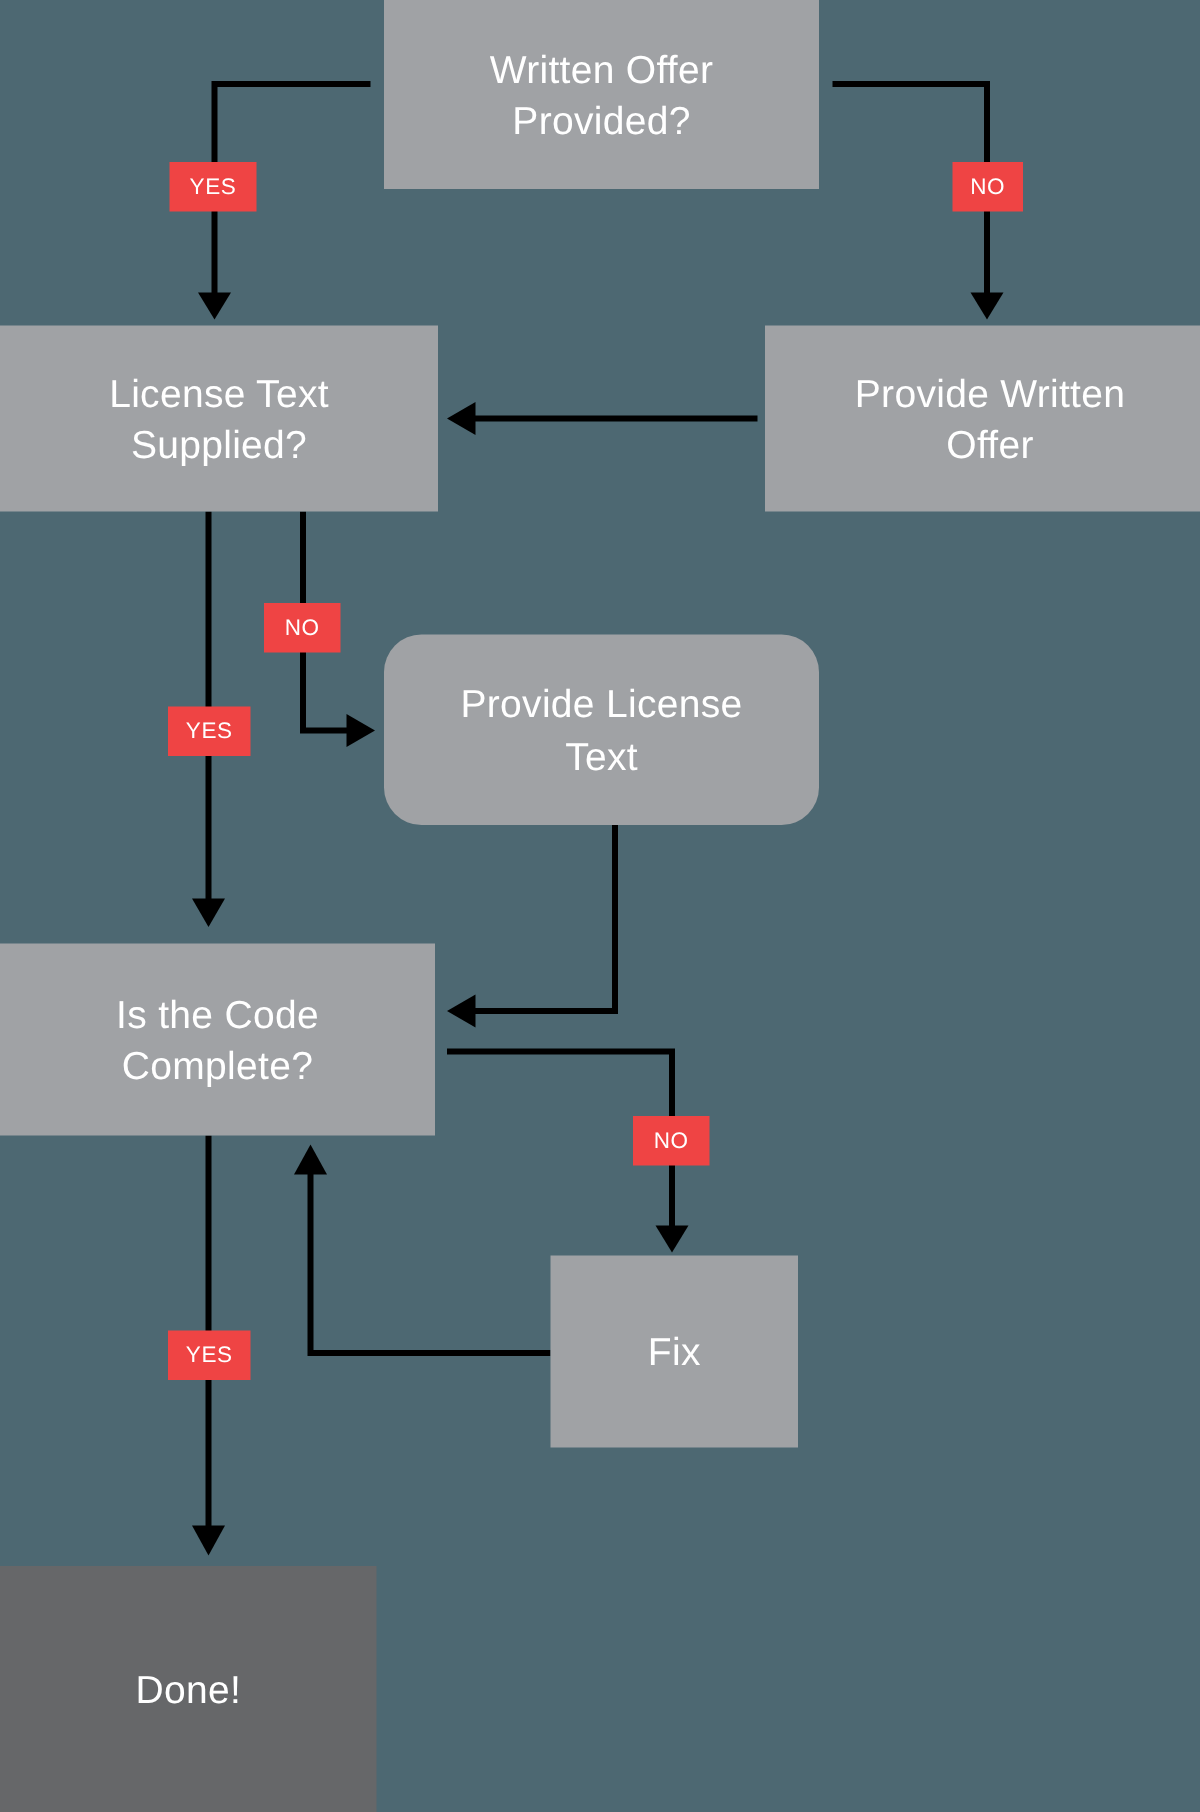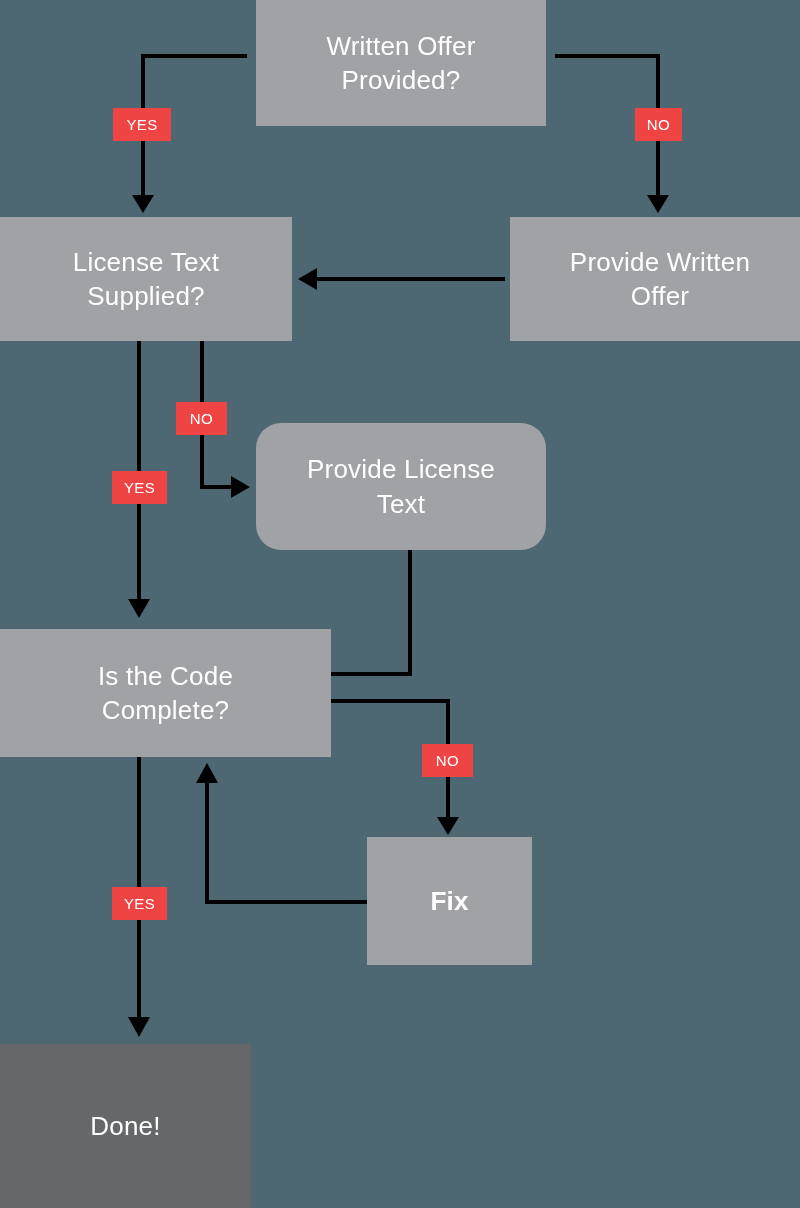--- a/index.html
+++ b/index.html
@@ -150,25 +150,25 @@
   </div>
 
   <div class="node node-process" style="left:510px; top:217px; width:300px; height:124px;">
     <span class="node-label">Provide Written<br>Offer</span>
   </div>
 
   <div class="node node-process" style="left:256px; top:423px; width:290px; height:127px;border-radius:25px;">
     <span class="node-label">Provide License<br>Text</span>
   </div>
 
-  <div class="node node-decision" style="left:0px; top:629px; width:331px; height:128px;">
+  <div class="node node-decision" style="left:0px; top:629px; width:290px; height:128px;">
     <span class="node-label">Is the Code<br>Complete?</span>
   </div>
 
-  <div class="node node-process" style="left:367px; top:837px; width:165px; height:128px;font-weight:bold;">
+  <div class="node node-process" style="left:367px; top:837px; width:165px; height:128px;">
     <span class="node-label">Fix</span>
   </div>
 
   <div class="node node-terminal" style="left:0px; top:1044px; width:251px; height:164px;">
     <span class="node-label">Done!</span>
   </div>
 
   <div class="edge-label" style="left:113px; top:108px; width:58px;">
     <span>YES</span>
   </div>

